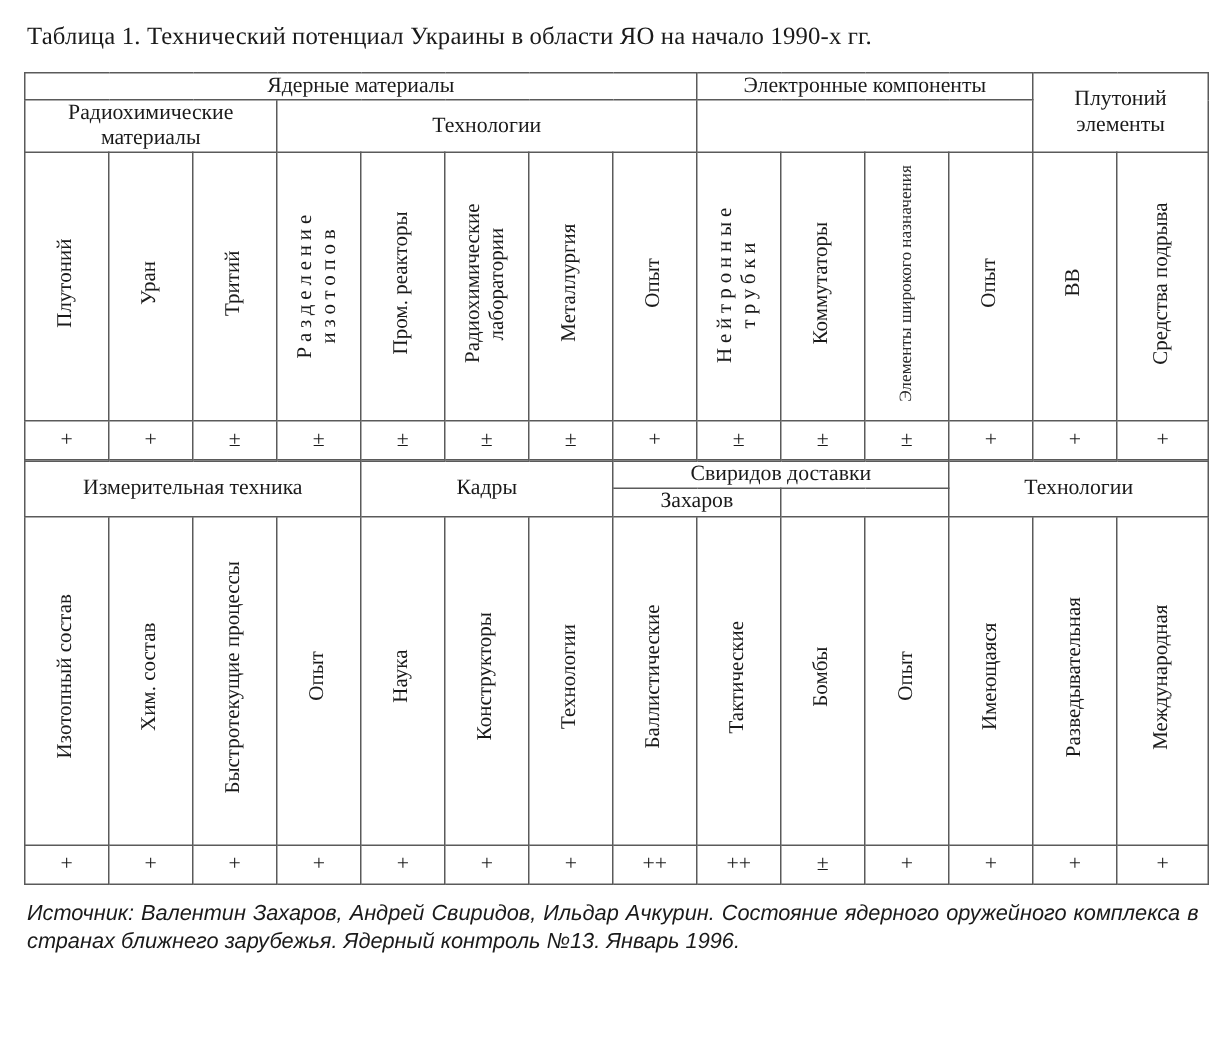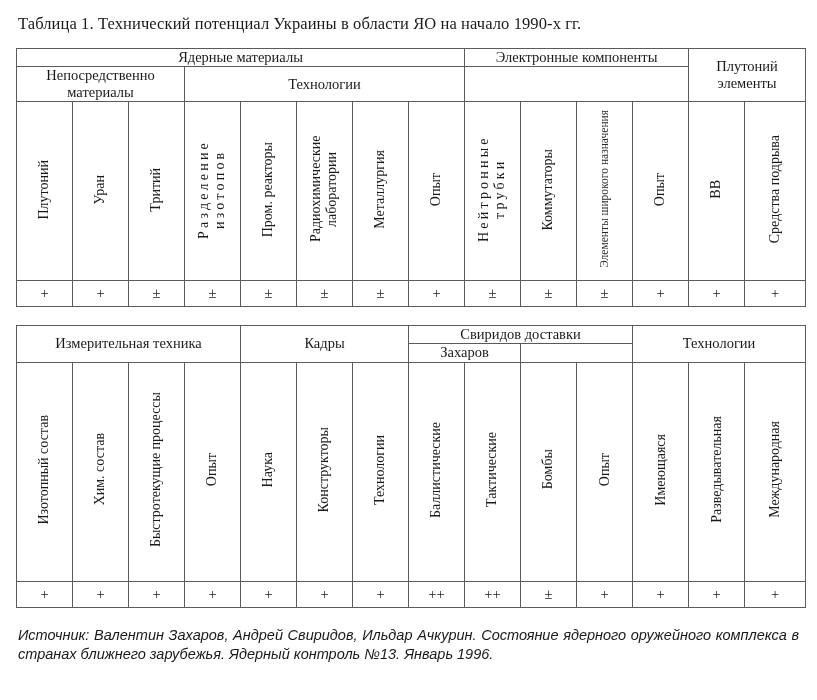--- a/index.html
+++ b/index.html
@@ -67,21 +67,20 @@
     color: #2a2a2a;
   }
   .vwrap.spaced {
     letter-spacing: 3.2px;
   }
   td.mark {
     height: 25px;
     font-size: 14.5px;
   }
   .table-block {
-    margin-bottom: 18px;
   }
   .source {
     font-family: Liberation Sans, sans-serif;
     font-style: italic;
     font-size: 14.5px;
     line-height: 1.35;
     margin: 10px 2px 0 2px;
     text-align: justify;
   }
   td.vert2 {
@@ -116,21 +115,21 @@
         <col style="width:56px">
           <col style="width:61px">
       </colgroup>
       <tbody>
         <tr>
           <td class="hdr" colspan="8">Ядерные материалы</td>
           <td class="hdr" colspan="4">Электронные компоненты</td>
           <td class="hdr" colspan="2" rowspan="2">Плутоний элементы</td>
         </tr>
         <tr>
-          <td class="hdr" colspan="3">Непосредственно материалы</td>
+          <td class="hdr" colspan="3">Радиохимические материалы</td>
           <td class="hdr" colspan="5">Технологии</td>
           <td class="hdr" colspan="4"></td>
         </tr>
         <tr>
           <td class="vert"><span class="vwrap">Плутоний</span></td>
           <td class="vert"><span class="vwrap">Уран</span></td>
           <td class="vert"><span class="vwrap">Тритий</span></td>
           <td class="vert"><span class="vwrap spaced">Разделение изотопов</span></td>
           <td class="vert"><span class="vwrap">Пром. реакторы</span></td>
           <td class="vert"><span class="vwrap">Радиохимические лаборатории</span></td>

